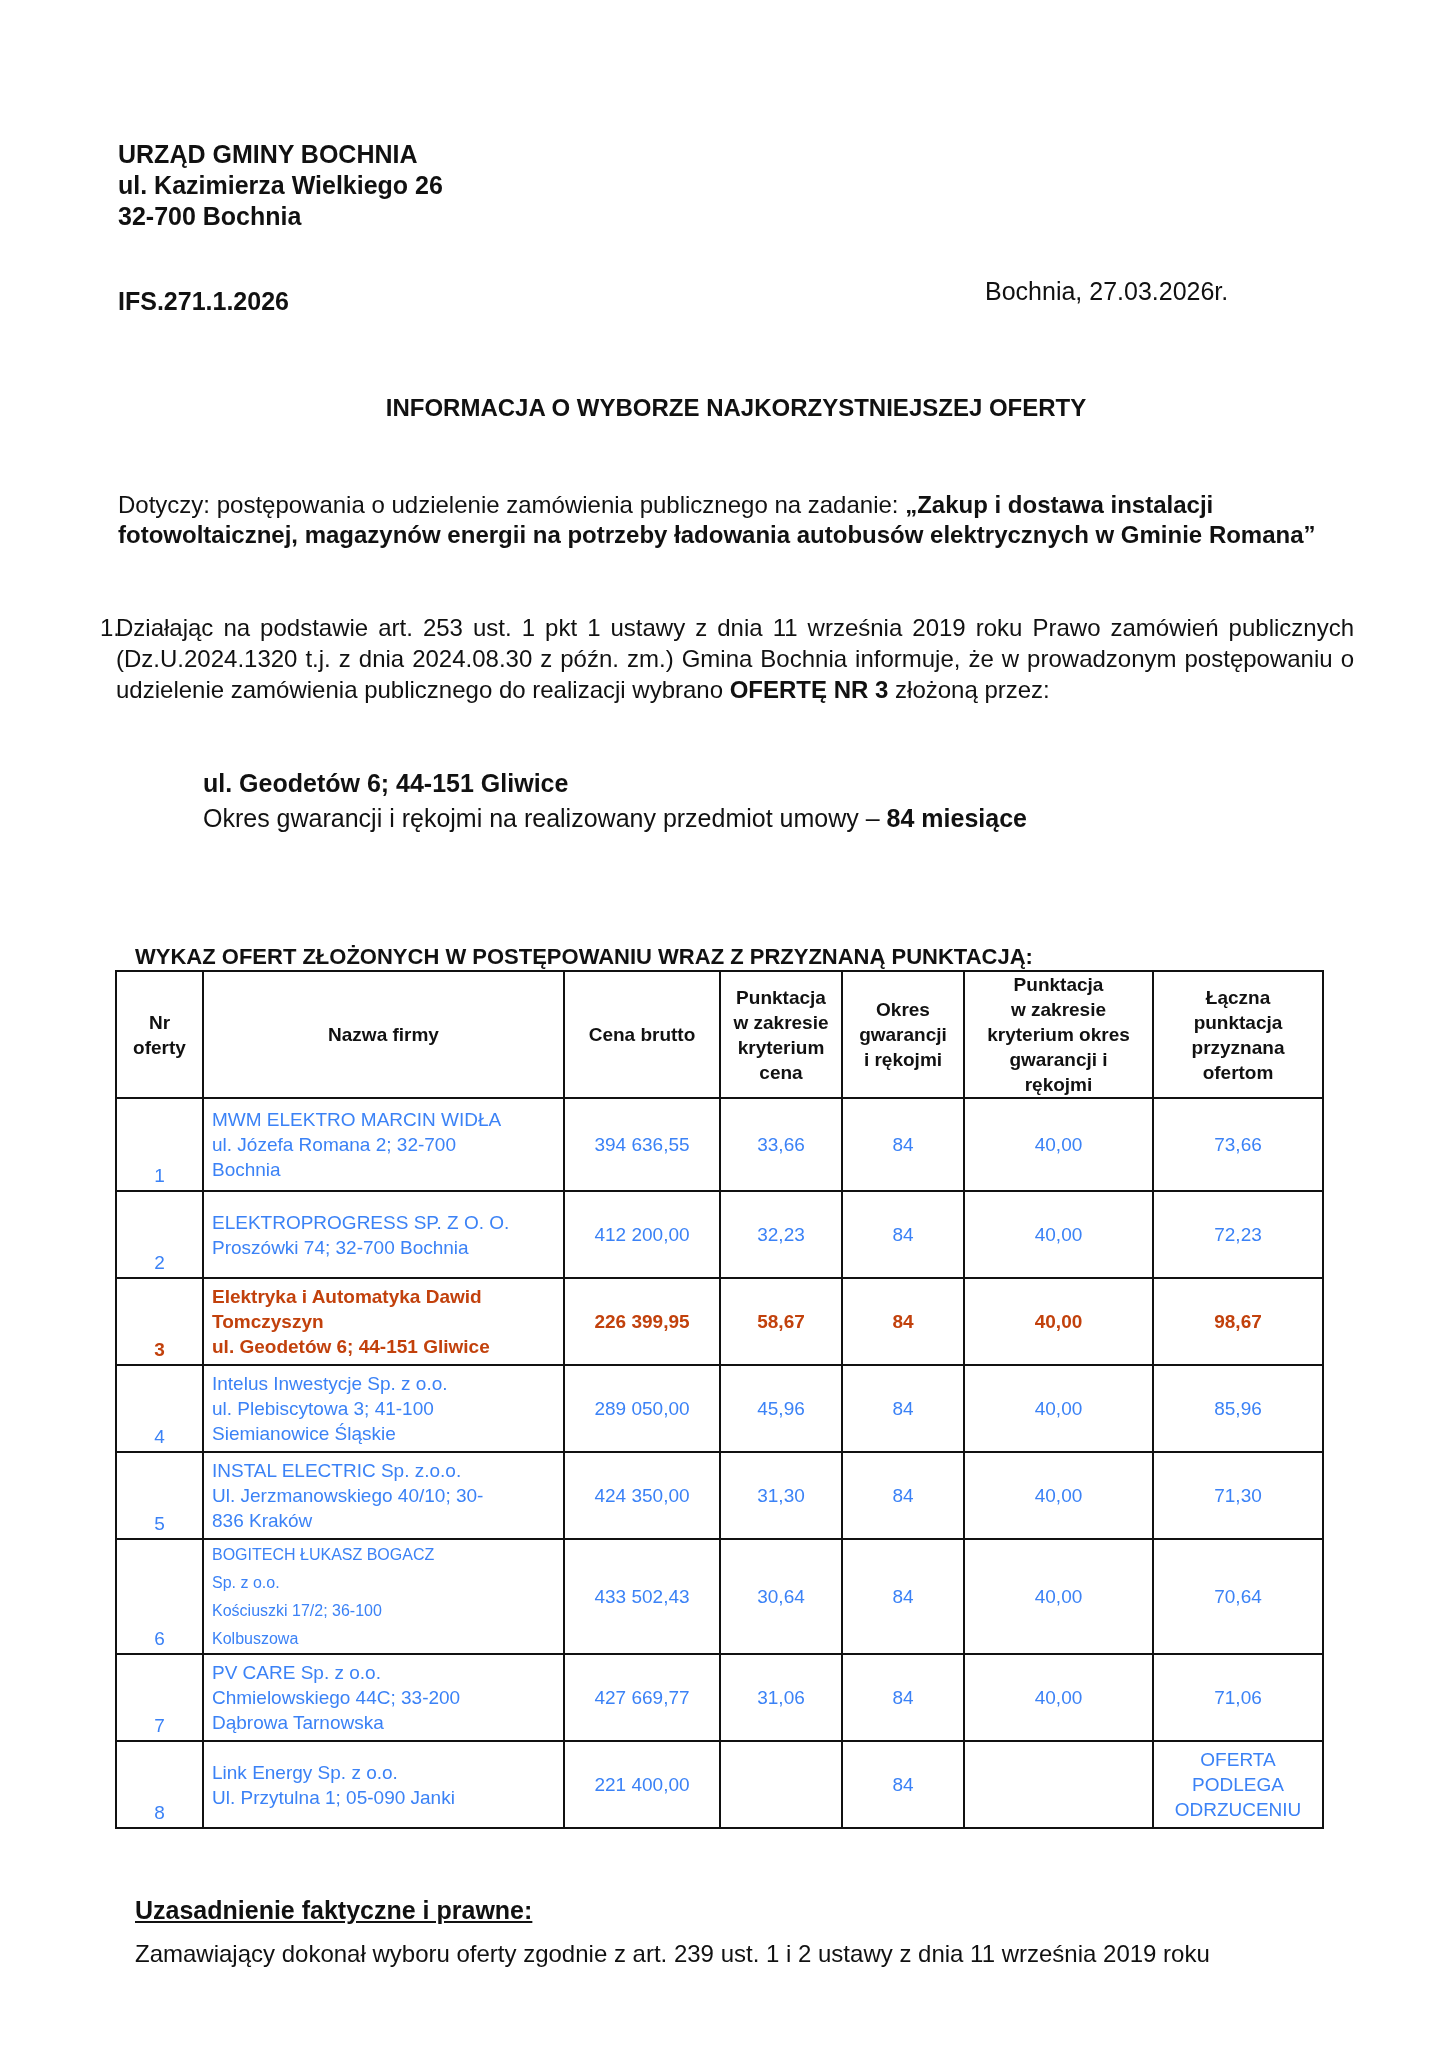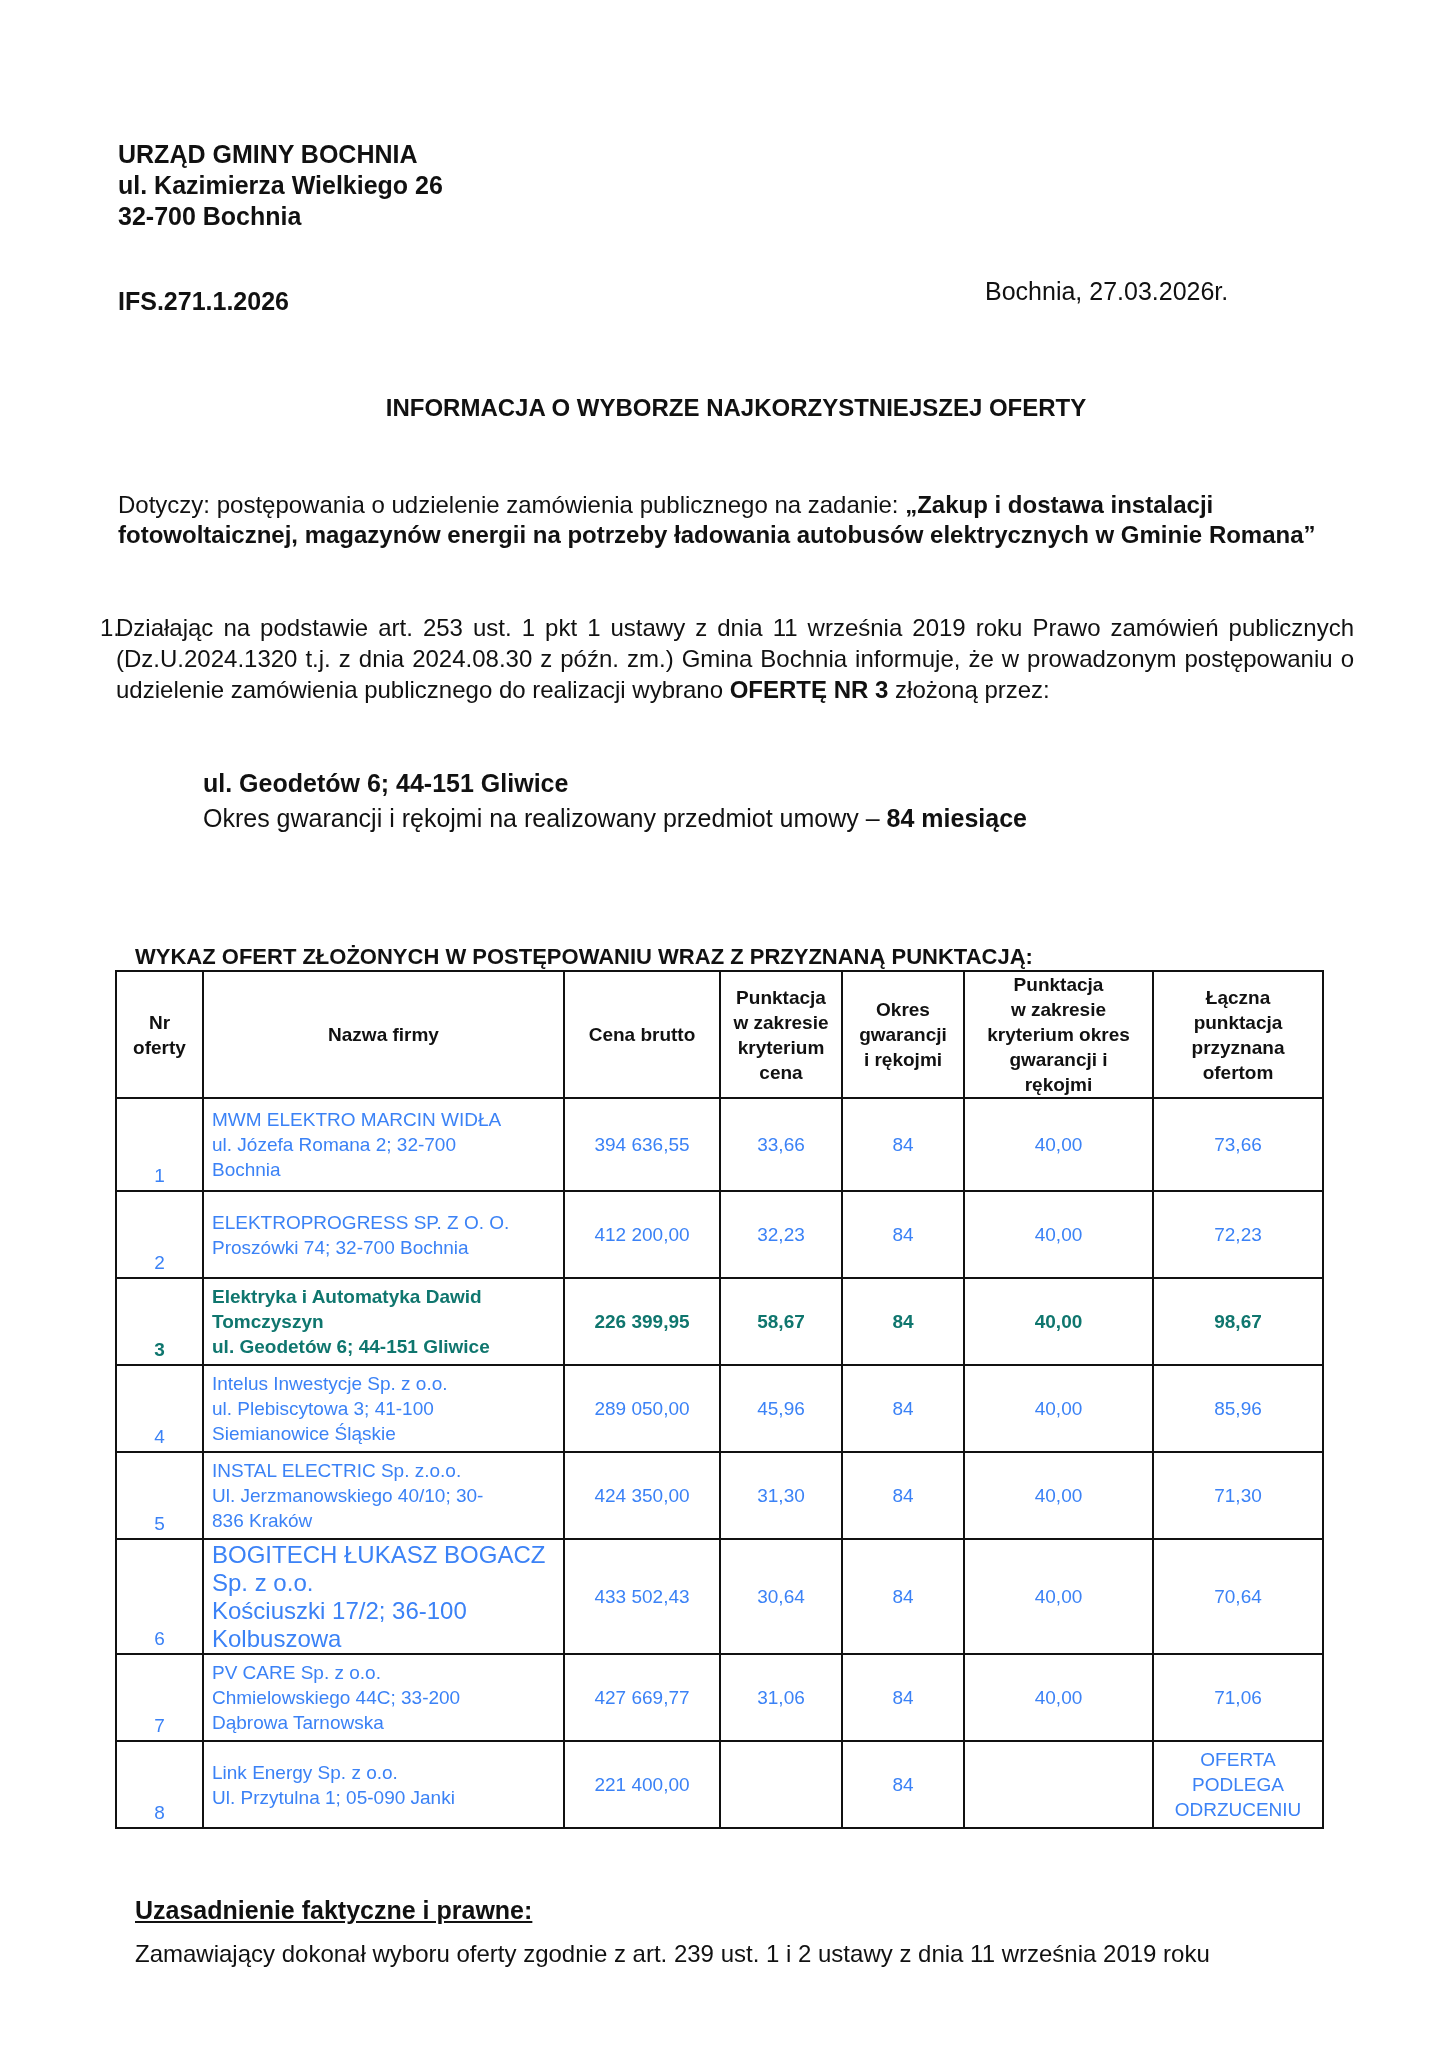--- a/index.html
+++ b/index.html
@@ -17,21 +17,21 @@
   .list .num { position: absolute; left: 0; top: 0; }
   .list .txt { margin-left: 16px; text-align: justify; }
   .winner { left: 203px; top: 766px; font-size: 25px; line-height: 35px; }
   .caption { left: 135px; top: 944px; font-size: 22px; font-weight: bold; }
   table.offers { position: absolute; left: 115px; top: 970px; border-collapse: collapse; font-size: 19px; }
   table.offers th, table.offers td { border: 2px solid #111; padding: 0 4px; }
   table.offers th { font-weight: bold; text-align: center; line-height: 25px; font-size: 19px; }
   table.offers td { vertical-align: middle; text-align: center; line-height: 25px; color: #3b82f6; }
   table.offers td.nr { vertical-align: bottom; padding-bottom: 2px; }
   table.offers td.name { text-align: left; padding-left: 8px; }
-  tr.win td { font-weight: bold; color: #0f766e; }
+  tr.win td { font-weight: bold; color: #c2410c; }
   .uzas { left: 135px; top: 1896px; font-size: 25px; font-weight: bold; text-decoration: underline; }
   .final { left: 135px; top: 1940px; font-size: 24px; }
 </style>
 </head>
 <body>
 
 <div class="abs addr">
   <div class="hdr-line">URZĄD GMINY BOCHNIA</div>
   <div class="hdr-line">ul. Kazimierza Wielkiego 26</div>
   <div class="hdr-line">32-700 Bochnia</div>
@@ -164,21 +164,21 @@
           <div>836 Kraków</div>
         </td>
       <td>424 350,00</td>
       <td>31,30</td>
       <td>84</td>
       <td>40,00</td>
       <td>71,30</td>
     </tr>
     <tr style="height:115px">
       <td class="nr">6</td>
-      <td class="name" style="font-size:24px;line-height:28px;">
+      <td class="name" style="font-size:16px;line-height:28px;">
           <div>BOGITECH ŁUKASZ BOGACZ</div>
           <div>Sp. z o.o.</div>
           <div>Kościuszki 17/2; 36-100</div>
           <div>Kolbuszowa</div>
         </td>
       <td>433 502,43</td>
       <td>30,64</td>
       <td>84</td>
       <td>40,00</td>
       <td>70,64</td>

